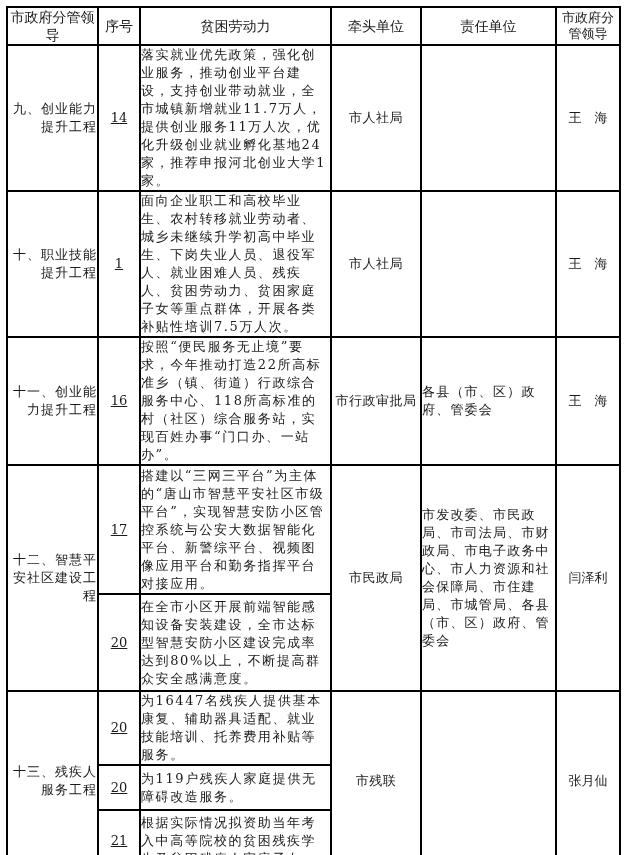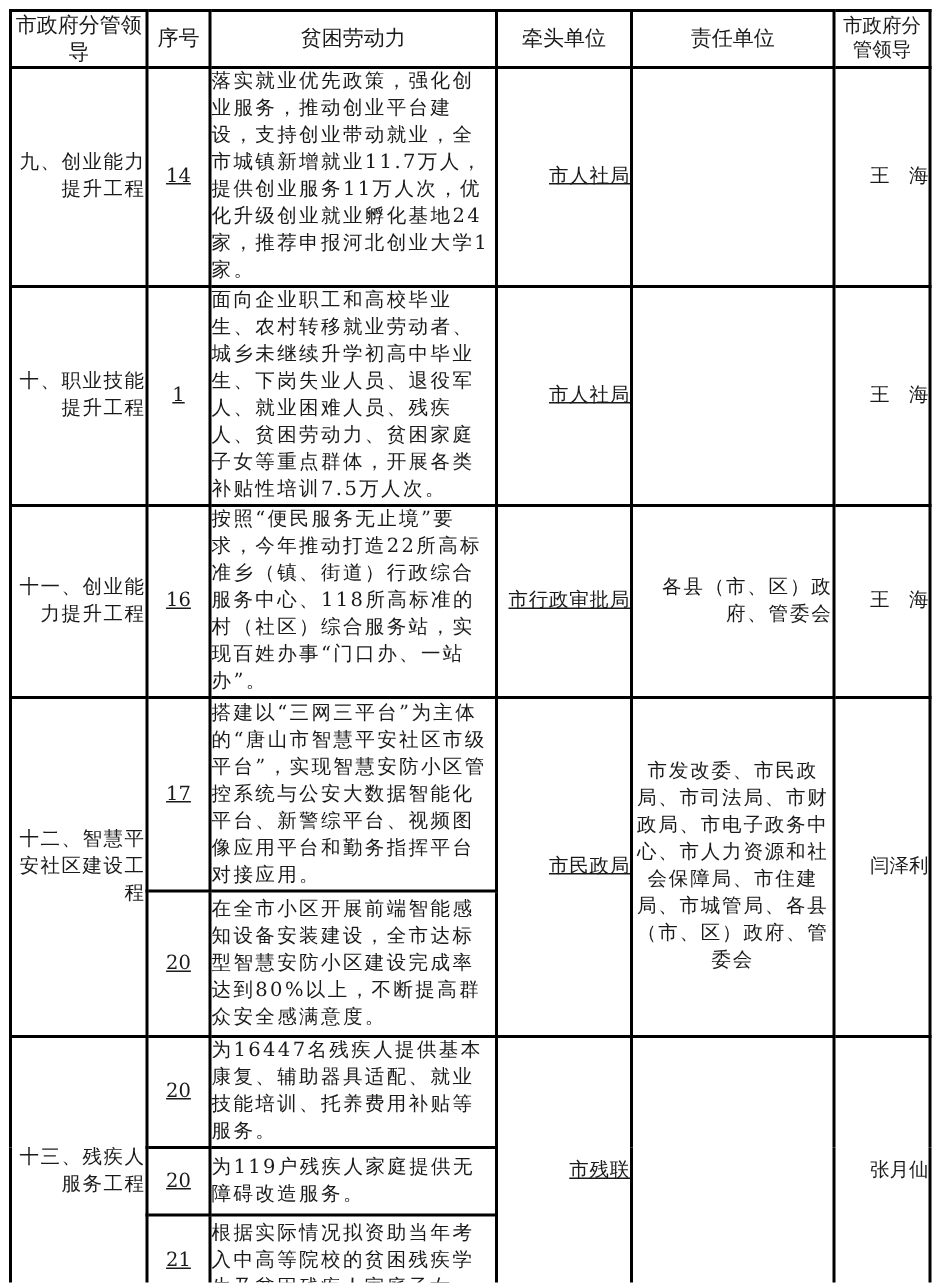--- a/index.html
+++ b/index.html
@@ -16,24 +16,24 @@
     vertical-align: middle;
     font-weight: normal;
     font-size: 13px;
     line-height: 18px;
   }
   th { text-align: center; height: 33px; font-size: 14px !important; }
   th.leader { font-size: 13px !important; line-height: 16px !important; }
   td.project { text-align: right; padding-left: 3px; letter-spacing: 1px; font-size: 13.5px; }
   td.seq { text-align: center; font-size: 13px; text-decoration: underline; }
   td.task { text-align: left; padding: 2px 3px 1px 3px; letter-spacing: 1.6px; font-size: 13px; line-height: 18.6px; vertical-align: top; word-break: break-all; }
-  td.lead { text-align: right; font-size: 13px; letter-spacing: 0.5px; text-decoration: underline; }
-  td.resp { text-align: center; padding: 0 3px; font-size: 13px; letter-spacing: 1.2px; line-height: 18.5px; }
-  td.resp.center { text-align: right; }
-  td.leader-name { text-align: right; font-size: 13px; }
+  td.lead { text-align: center; font-size: 13px; letter-spacing: 0.5px; }
+  td.resp { text-align: left; padding: 0 3px; font-size: 13px; letter-spacing: 1.2px; line-height: 18.5px; }
+  td.resp.center { text-align: left; }
+  td.leader-name { text-align: center; font-size: 13px; }
 </style>
 </head>
 <body>
 
 <table class="main">
   <colgroup>
     <col style="width:91px">
     <col style="width:42px">
     <col style="width:191px">
     <col style="width:90px">

